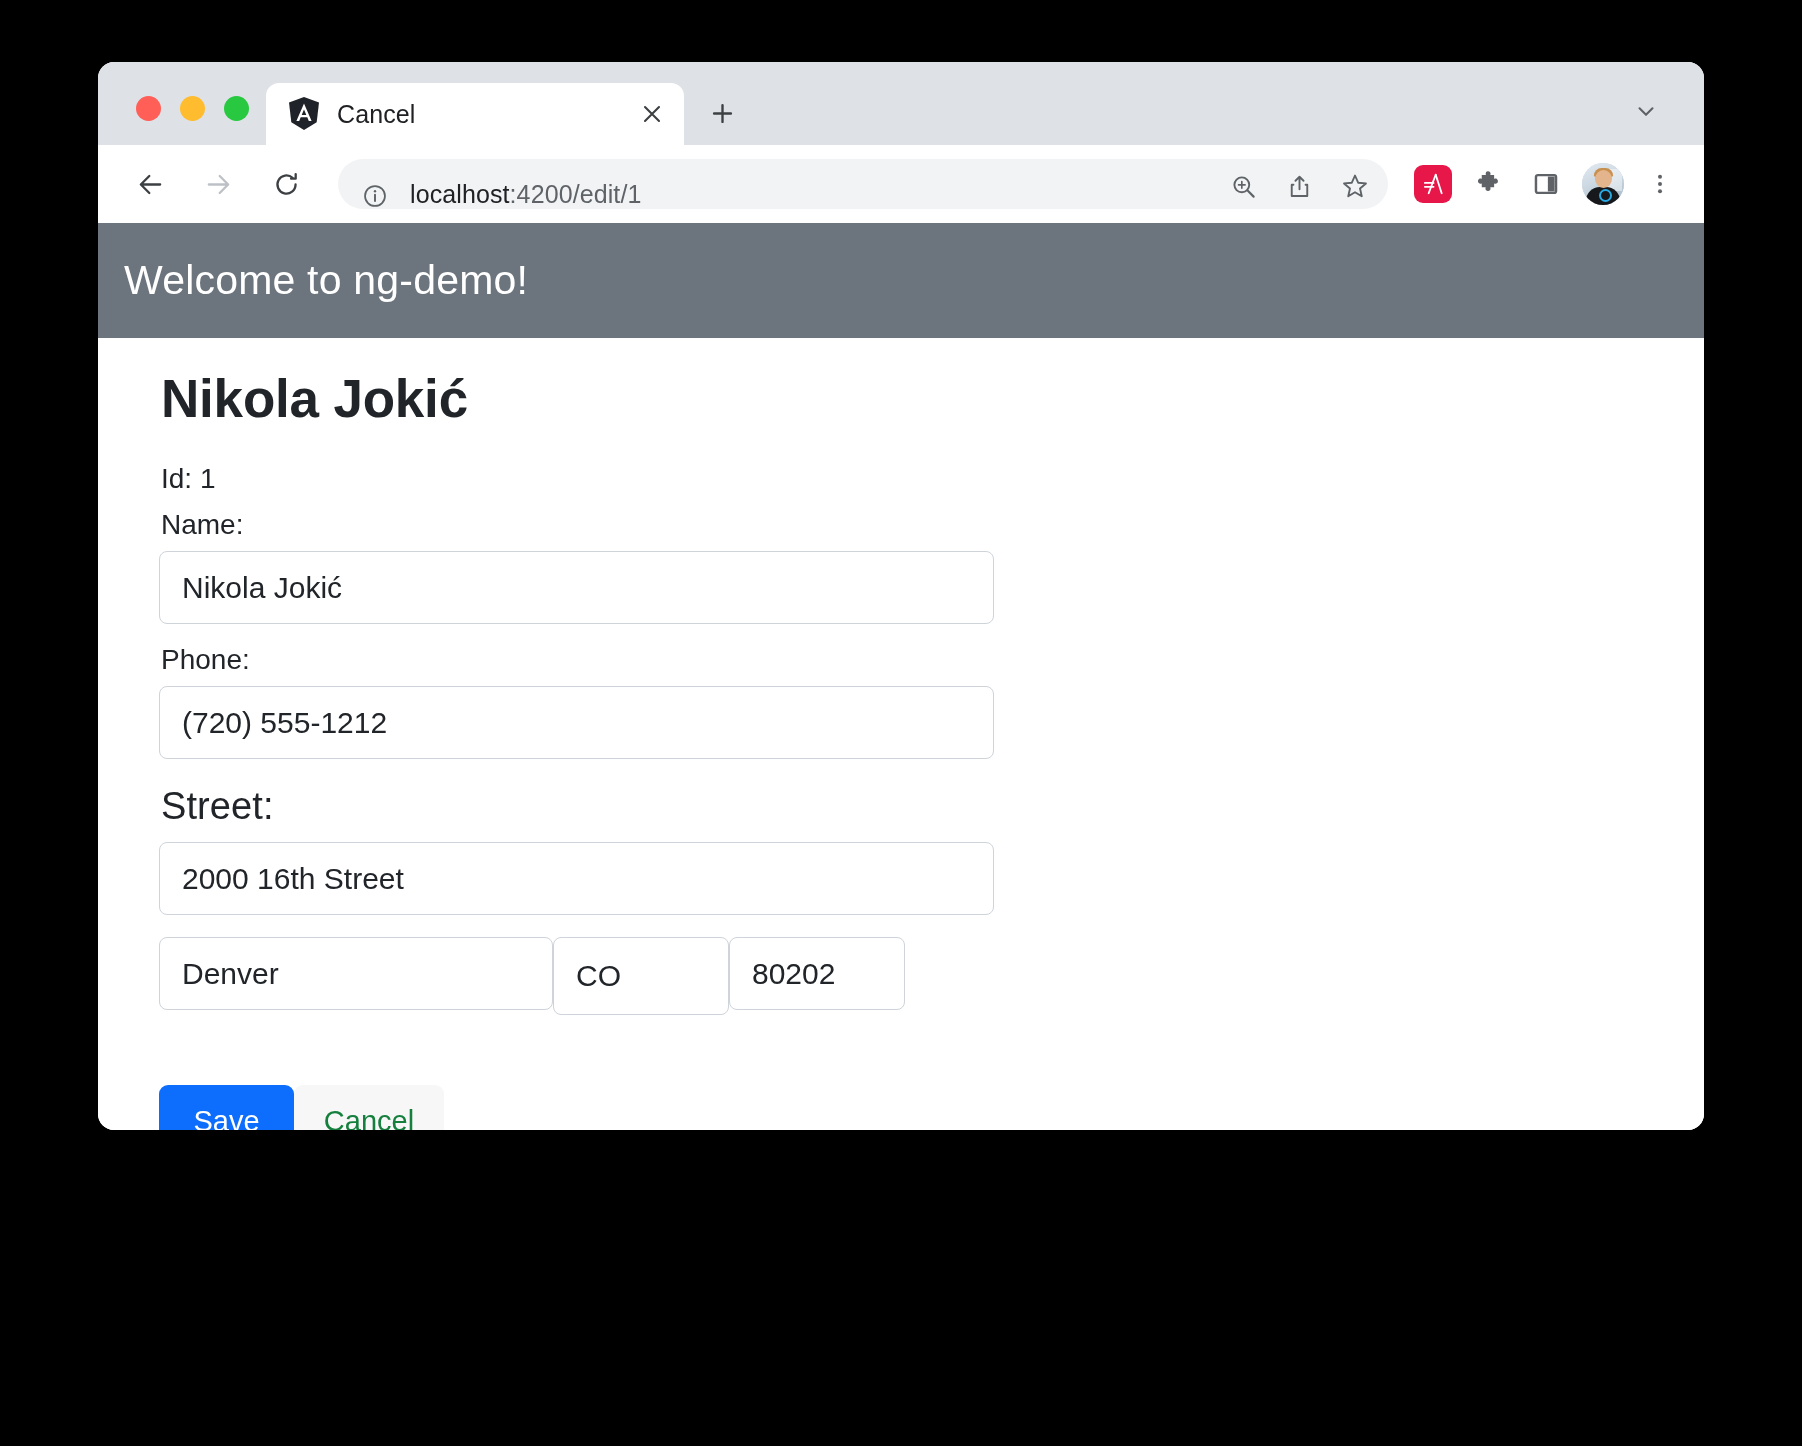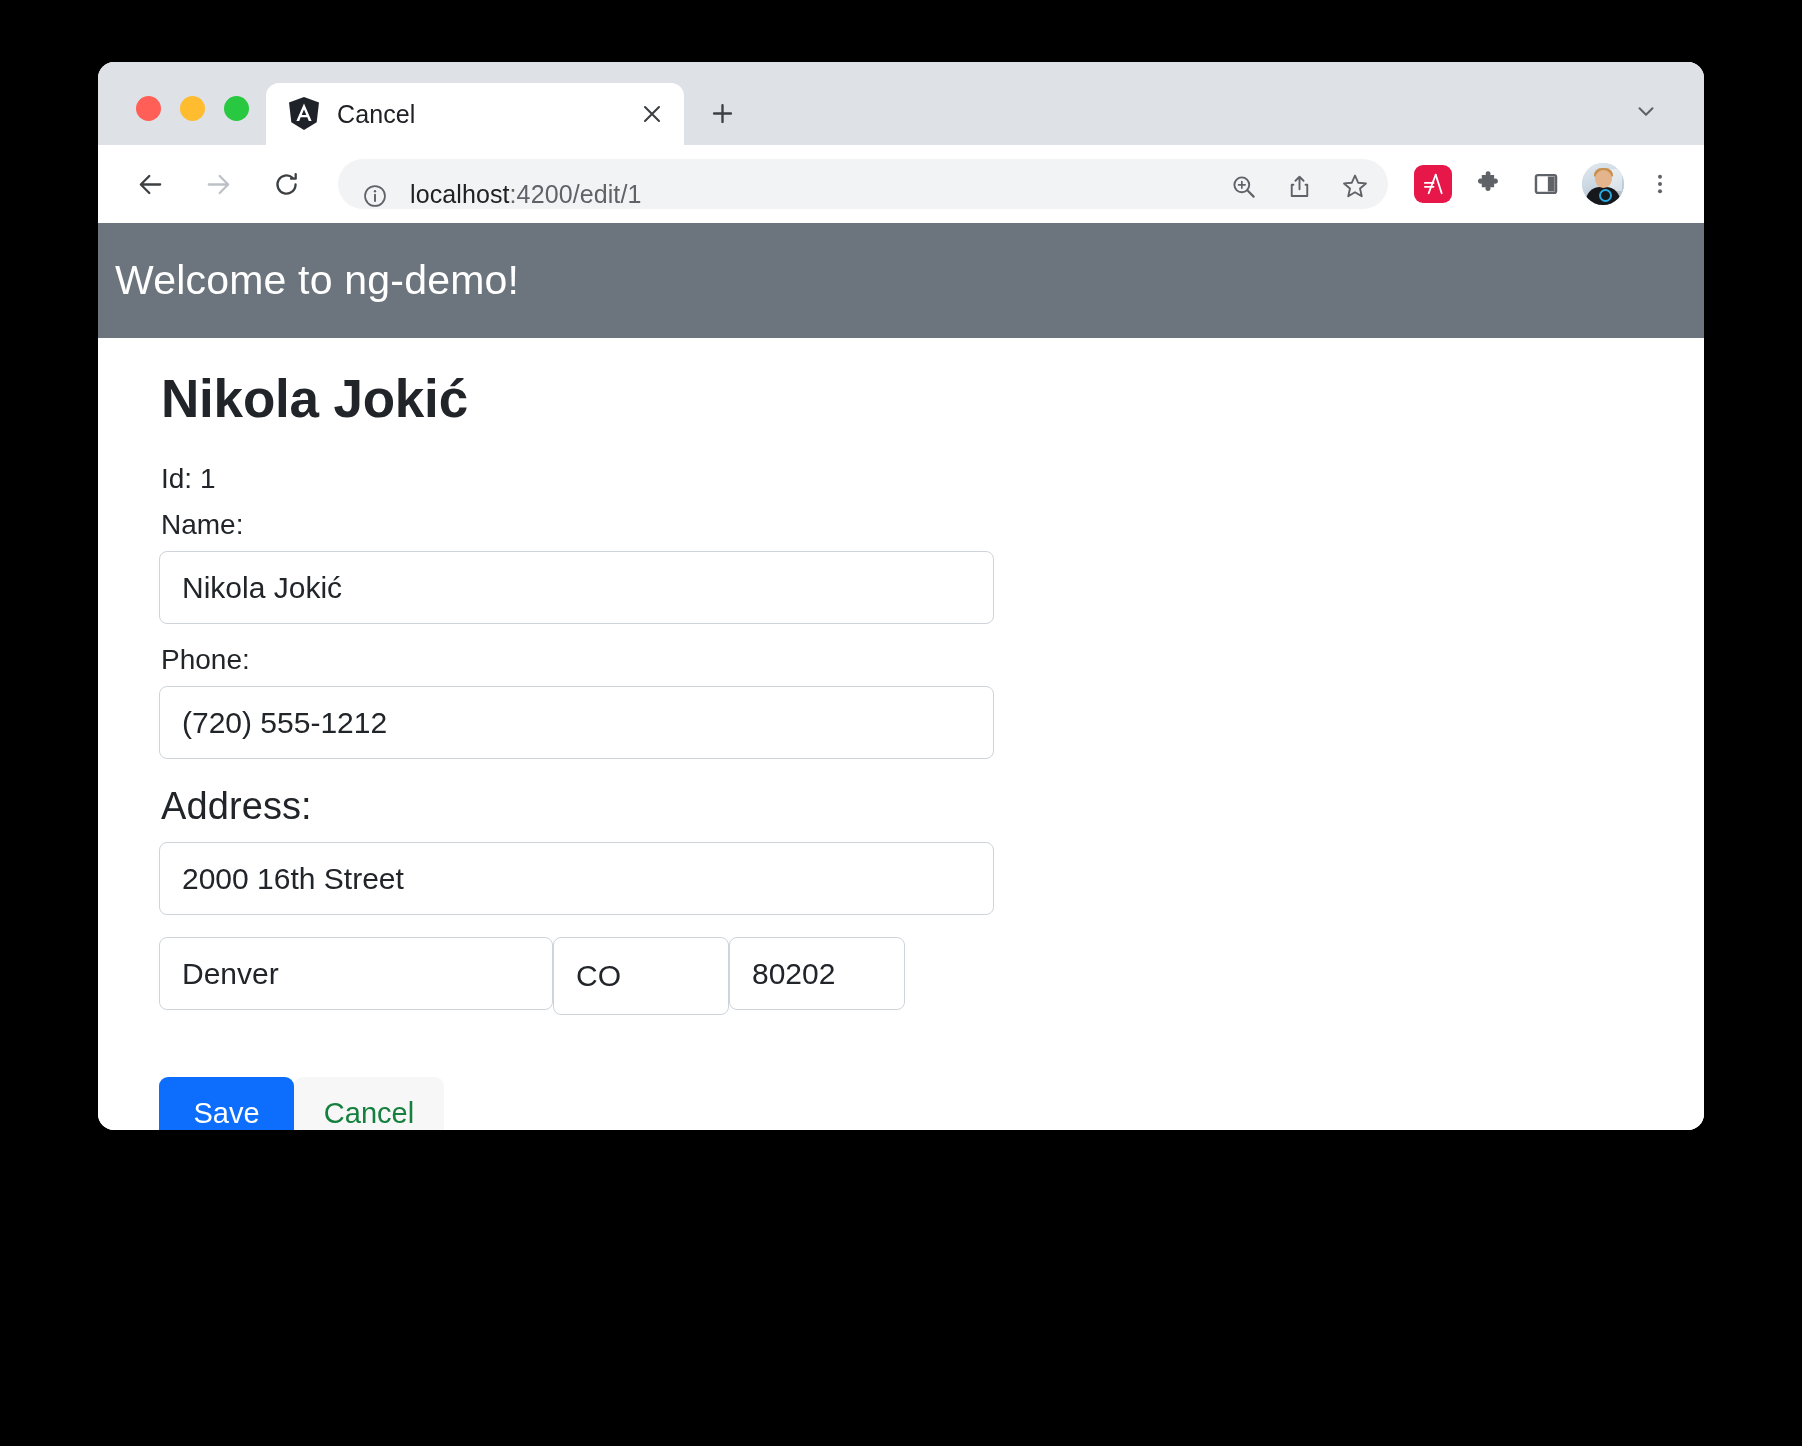--- a/index.html
+++ b/index.html
@@ -225,21 +225,21 @@
   .viewport {
     height: 907px;
     background: #ffffff;
     overflow: hidden;
   }
   .banner {
     height: 115px;
     background: #6c757d;
     display: flex;
     align-items: center;
-    padding-left: 17px;
+    padding-left: 26px;
     box-sizing: border-box;
   }
   .banner-title {
     color: #ffffff;
     font-size: 41px;
     font-weight: 400;
     letter-spacing: .2px;
   }
   .content {
     padding: 30px 0 0 61px;
@@ -298,20 +298,21 @@
     font-family: "Liberation Sans", sans-serif;
     font-size: 29px;
     border: none;
     border-radius: 9px;
     padding: 0 26px;
     height: 73px;
     display: flex;
     align-items: center;
     justify-content: center;
     cursor: pointer;
+    margin-top: 8px;
   }
   .btn-save {
     background: #0d6efd;
     color: #ffffff;
     min-width: 135px;
   }
   .btn-cancel {
     background: #f7f7f8;
     color: #15803d;
     min-width: 150px;
@@ -465,21 +466,21 @@
       <div class="id-line">Id: 1</div>
 
       <div class="field-label">Name:</div>
       <input class="input input-wide" type="text" value="Nikola Jokić" style="">
 
       <div class="spacer-20"></div>
 
       <div class="field-label">Phone:</div>
       <input class="input input-wide" type="text" value="(720) 555-1212" style="">
 
-      <div class="section-label">Address:</div>
+      <div class="section-label">Street:</div>
 
       <input class="input input-wide" type="text" value="2000 16th Street" style="">
 
       <div class="addr-row">
         <input class="input input-city" type="text" value="Denver" style="">
         <input class="input input-state" type="text" value="CO" style="">
         <input class="input input-zip" type="text" value="80202" style="">
       </div>
 
       <div class="btn-row">

